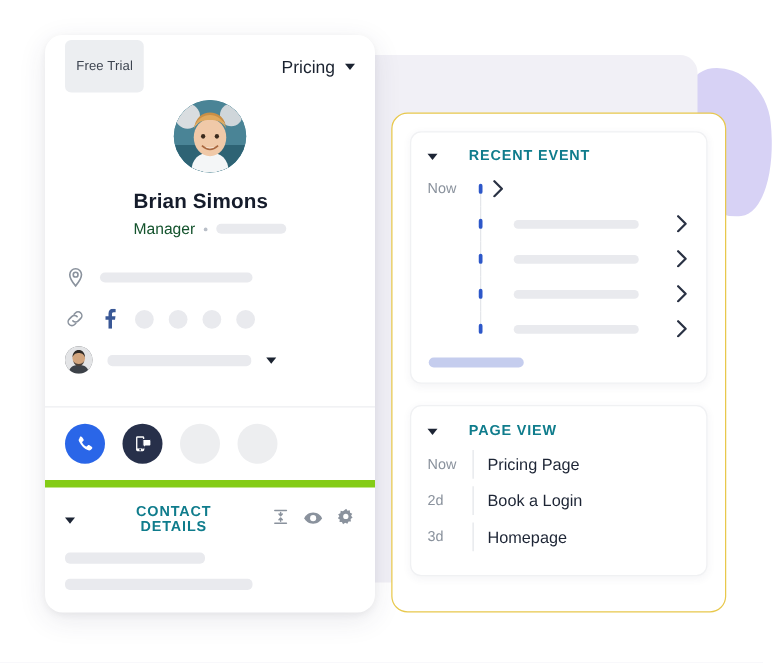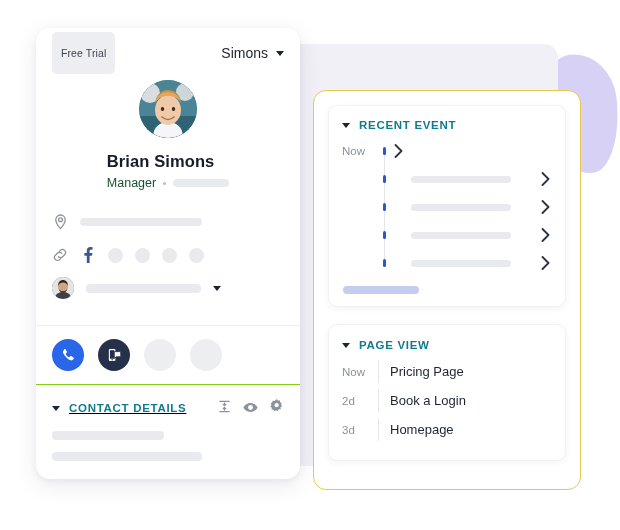--- a/index.html
+++ b/index.html
@@ -173,28 +173,27 @@
     width: 32px; height: 32px;
     border-radius: 50%;
     display: flex; align-items: center; justify-content: center;
   }
   .act-blue { background: #2a66e8; }
   .act-navy { background: #27304a; }
   .act-ghost { background: #edeef0; }
 
   
   .lc-contact {
-    border-top: 1px solid #84cc16;
+    border-top: 6px solid #84cc16;
     padding: 14px 16px 18px 16px;
-    text-decoration: underline;
   }
   .sec-head {
     display: flex;
     align-items: center;
-    gap: 9px;
+    gap: 25px;
     text-align: center;
   }
   .sec-caret {
     width: 0; height: 0;
     border-left: 4.5px solid transparent;
     border-right: 4.5px solid transparent;
     border-top: 5.5px solid #1d2535;
   }
   .sec-title {
     color: #0f7c8c;
@@ -337,21 +336,21 @@
   <div class="purple-blob"></div>
   <div class="backdrop-panel"></div>
 
   <div class="left-card">
 
     <div class="lc-top">
 
       <div class="lc-headrow">
         <div class="badge-freetrial">Free Trial</div>
         <div class="actions-btn">
-          <span>Simons</span>
+          <span>Pricing</span>
           <span class="caret-down"></span>
         </div>
       </div>
 
       <div class="person-row">
         <div class="avatar-lg">
           <svg width="58" height="58" viewBox="0 0 58 58">
             <defs>
               <clipPath id="avclip">
                   <circle cx="29" cy="29" r="29"></circle>

